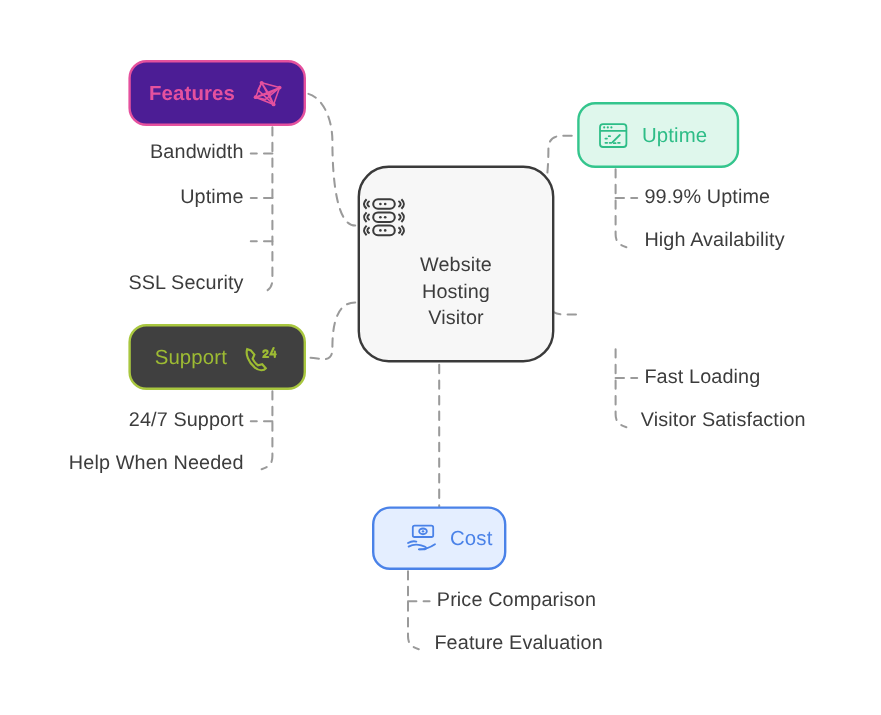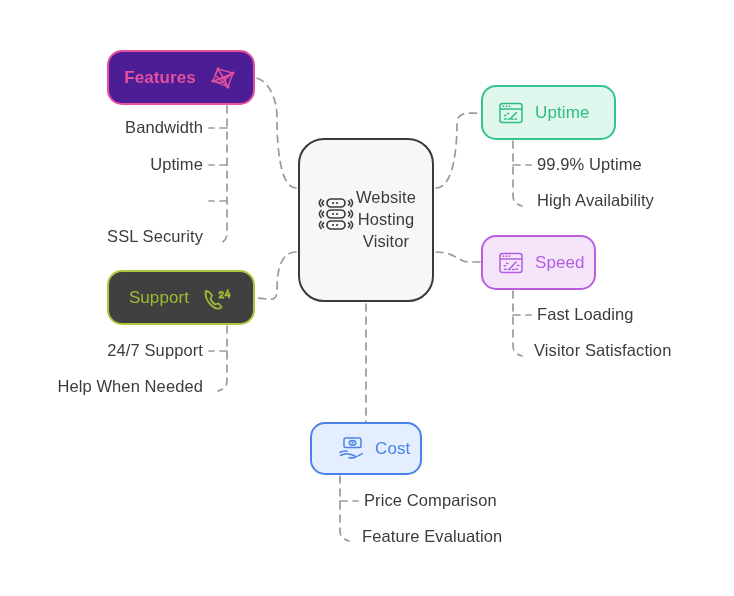--- a/index.html
+++ b/index.html
@@ -25,29 +25,28 @@
     width: 734px;
     height: 596px;
     pointer-events: none;
   }
 
   
   .center-node {
     position: absolute;
     left: 298px;
     top: 138px;
-    width: 136px;
+    width: 164px;
     height: 164px;
     box-sizing: border-box;
     background: #f7f7f7;
     border: 2.5px solid #3a3a3a;
     border-radius: 26px;
     display: flex;
-    flex-direction: row;
-    align-items: center;
+    flex-direction: column;
     justify-content: center;
     z-index: 5;
   }
   .center-icon {
     margin-bottom: 12px;
     line-height: 0;
   }
   .center-label {
     font-size: 16.5px;
     color: #3c3c3c;
@@ -226,35 +225,20 @@
         <circle cx="9.5" cy="6.2" r="0.9" fill="#2ebd87" stroke="none"></circle>
         <circle cx="12.5" cy="6.2" r="0.9" fill="#2ebd87" stroke="none"></circle>
         <path d="M19.5 12.5 L13.5 18.5" stroke-linecap="round"></path>
         <path d="M7.5 19 L9 19 M11 19 L12.5 19 M14.5 19.3 L16 19.3 M18 19 L19.5 19" stroke-linecap="round"></path>
         <path d="M7.5 15.5 L8.8 15.5 M10.3 13.5 L11.4 13.5" stroke-linecap="round"></path>
       </svg>
     </span>
     <span class="branch-label">Uptime</span>
   </div>
 
-  <div class="branch" id="node-speed">
-    <span class="branch-icon">
-      <svg width="28" height="26" viewBox="0 0 28 26" fill="none" stroke="#b35ede" stroke-width="1.5">
-        <rect x="3" y="3.5" width="22" height="19" rx="2.5"></rect>
-        <path d="M3 9 L25 9"></path>
-        <circle cx="6.5" cy="6.2" r="0.9" fill="#b35ede" stroke="none"></circle>
-        <circle cx="9.5" cy="6.2" r="0.9" fill="#b35ede" stroke="none"></circle>
-        <circle cx="12.5" cy="6.2" r="0.9" fill="#b35ede" stroke="none"></circle>
-        <path d="M19 12 L13 18.5" stroke-linecap="round"></path>
-        <path d="M7.5 19.3 L9.3 19.3 M11.3 19.5 L13 19.5 M15.5 19.5 L17.2 19.5 M19 19 L20.5 19" stroke-linecap="round"></path>
-        <path d="M7.2 15.8 L8.6 15.8 M9.6 13.2 L10.8 13.4 M20.5 15.5 L21.8 15.5" stroke-linecap="round"></path>
-      </svg>
-    </span>
-    <span class="branch-label">Speed</span>
-  </div>
 
   <div class="branch" id="node-cost">
     <span class="branch-icon">
       <svg width="30" height="28" viewBox="0 0 30 28" fill="none" stroke="#4a82e8" stroke-width="1.5">
         <rect x="7" y="3" width="17" height="9.5" rx="1.5"></rect>
         <ellipse cx="15.5" cy="7.8" rx="3.2" ry="2.4"></ellipse>
         <circle cx="15.5" cy="7.8" r="1" fill="#4a82e8" stroke="none"></circle>
         <path d="M3.5 20.5 C7 18.5 11 18.5 14 19.5 L17 20.5 C18.5 21 18.5 22.5 17 22.8 L12 22.8" stroke-linecap="round"></path>
         <path d="M12.5 22.8 C16.5 22.8 21 21.5 25.5 18.5" stroke-linecap="round"></path>
         <path d="M3 17.5 C5.5 16 8 15.8 10 16.3" stroke-linecap="round"></path>

